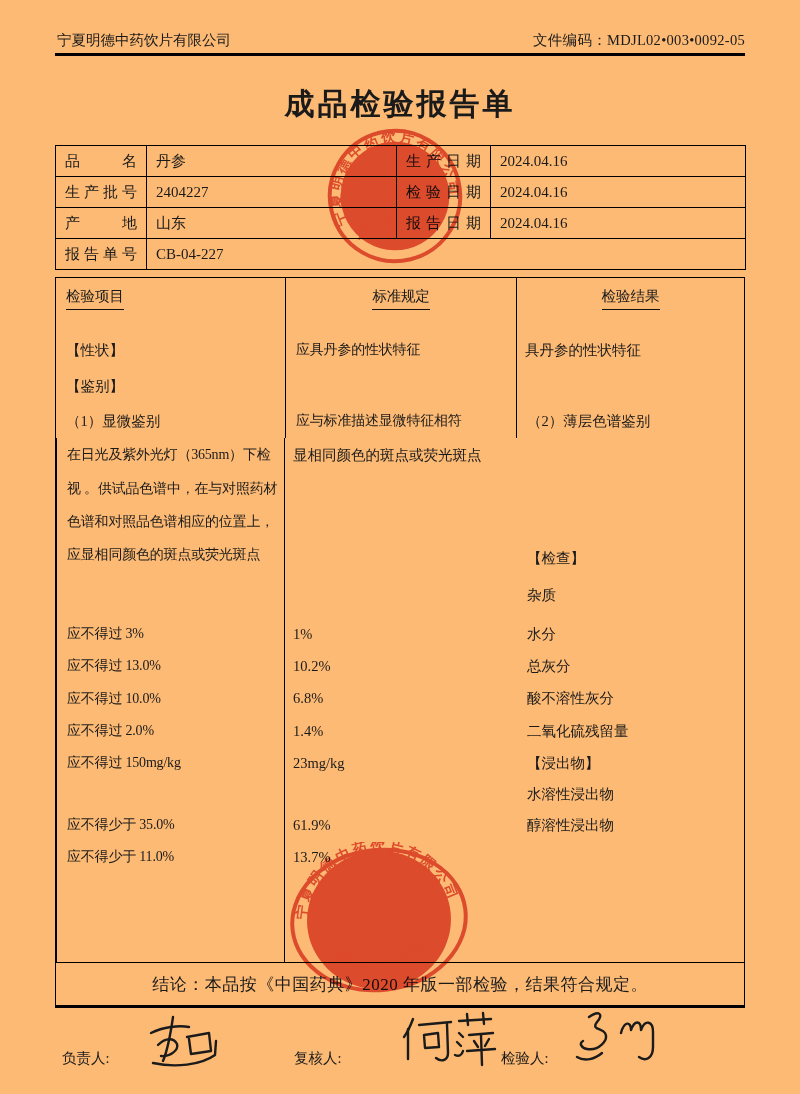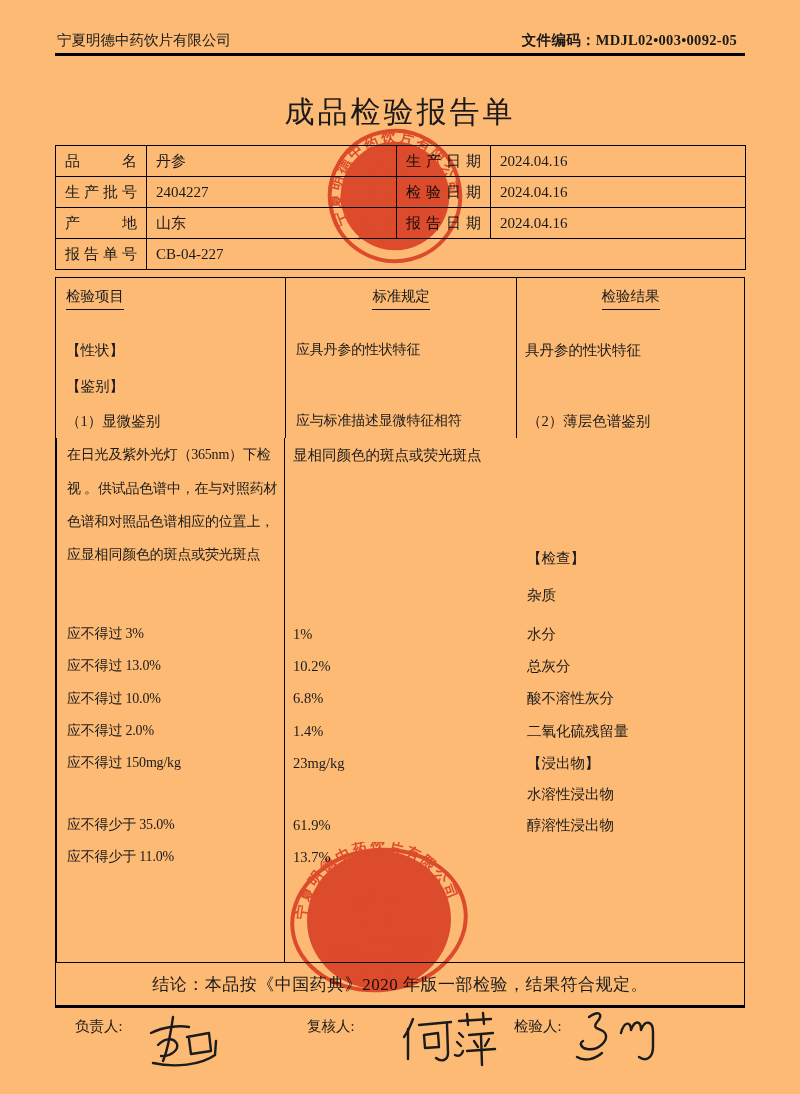--- a/index.html
+++ b/index.html
@@ -4,25 +4,25 @@
 <style>
   html,body{margin:0;padding:0;background:#ffffff;}
   .page{
     position:relative; width:800px; height:1094px; background:#fdba74;
     font-family:"Liberation Serif","DejaVu Serif",serif; color:#1a1a1a;
     overflow:hidden;
   }
   
   .doc-header{position:absolute; left:55px; right:55px; top:31px; height:22px; font-size:14.5px;}
   .company{position:absolute; left:2px; top:0;}
-  .doccode{position:absolute; right:8px; top:0; letter-spacing:.3px;font-weight:bold;}
+  .doccode{position:absolute; right:0; top:0; letter-spacing:.3px;}
   .rule{position:absolute; left:55px; right:55px; top:53px; height:3px; background:#000;}
   
-  .title{position:absolute; left:0; right:0; top:84px; margin:8px; text-align:center;
-         font-size:30px; font-weight:normal; letter-spacing:3px;}
+  .title{position:absolute; left:0; right:0; top:84px; margin:0; text-align:center;
+         font-size:30px; font-weight:bold; letter-spacing:3px;}
   
   table.info{position:absolute; left:55px; top:145px; width:690px;
              border-collapse:collapse; table-layout:fixed;}
   table.info td{border:1px solid #000; height:30px; font-size:15px; padding:0 9px; overflow:hidden;}
   table.info td.lbl{text-align:justify; text-align-last:justify;}
   
   .main{
     position:absolute; left:55px; top:277px; width:690px; height:686px;
     box-sizing:border-box; border:1px solid #000;
     display:grid;
@@ -41,21 +41,21 @@
   .gaprow{align-items:flex-end !important; padding-bottom:4px;}
   
   .conclusion{
     position:absolute; left:55px; top:962px; width:690px; height:46px; box-sizing:border-box;
     border:1px solid #000; border-bottom-width:3px;
     display:flex; align-items:center; justify-content:center;
     font-size:17px; letter-spacing:.5px;
   }
   
   .signs{position:absolute; left:55px; top:1005px; width:690px; height:80px;}
-  .slabel{position:absolute; top:12px; font-size:14.5px;margin-left:13px;}
+  .slabel{position:absolute; top:44px; font-size:14.5px;}
   .sig{position:absolute;}
   .sig path{fill:none; stroke:#1b1b1b; stroke-width:2.4; stroke-linecap:round; stroke-linejoin:round;}
   
   .stamp{position:absolute; mix-blend-mode:multiply; opacity:.83; z-index:5; pointer-events:none;}
   .stamp *{fill:#d8473e;}
   .stamp .ring{fill:none; stroke:#d8473e;}
   .stamp text{font-family:"Liberation Serif","DejaVu Serif",serif; font-weight:bold;}
 </style>
 </head>
 <body>

